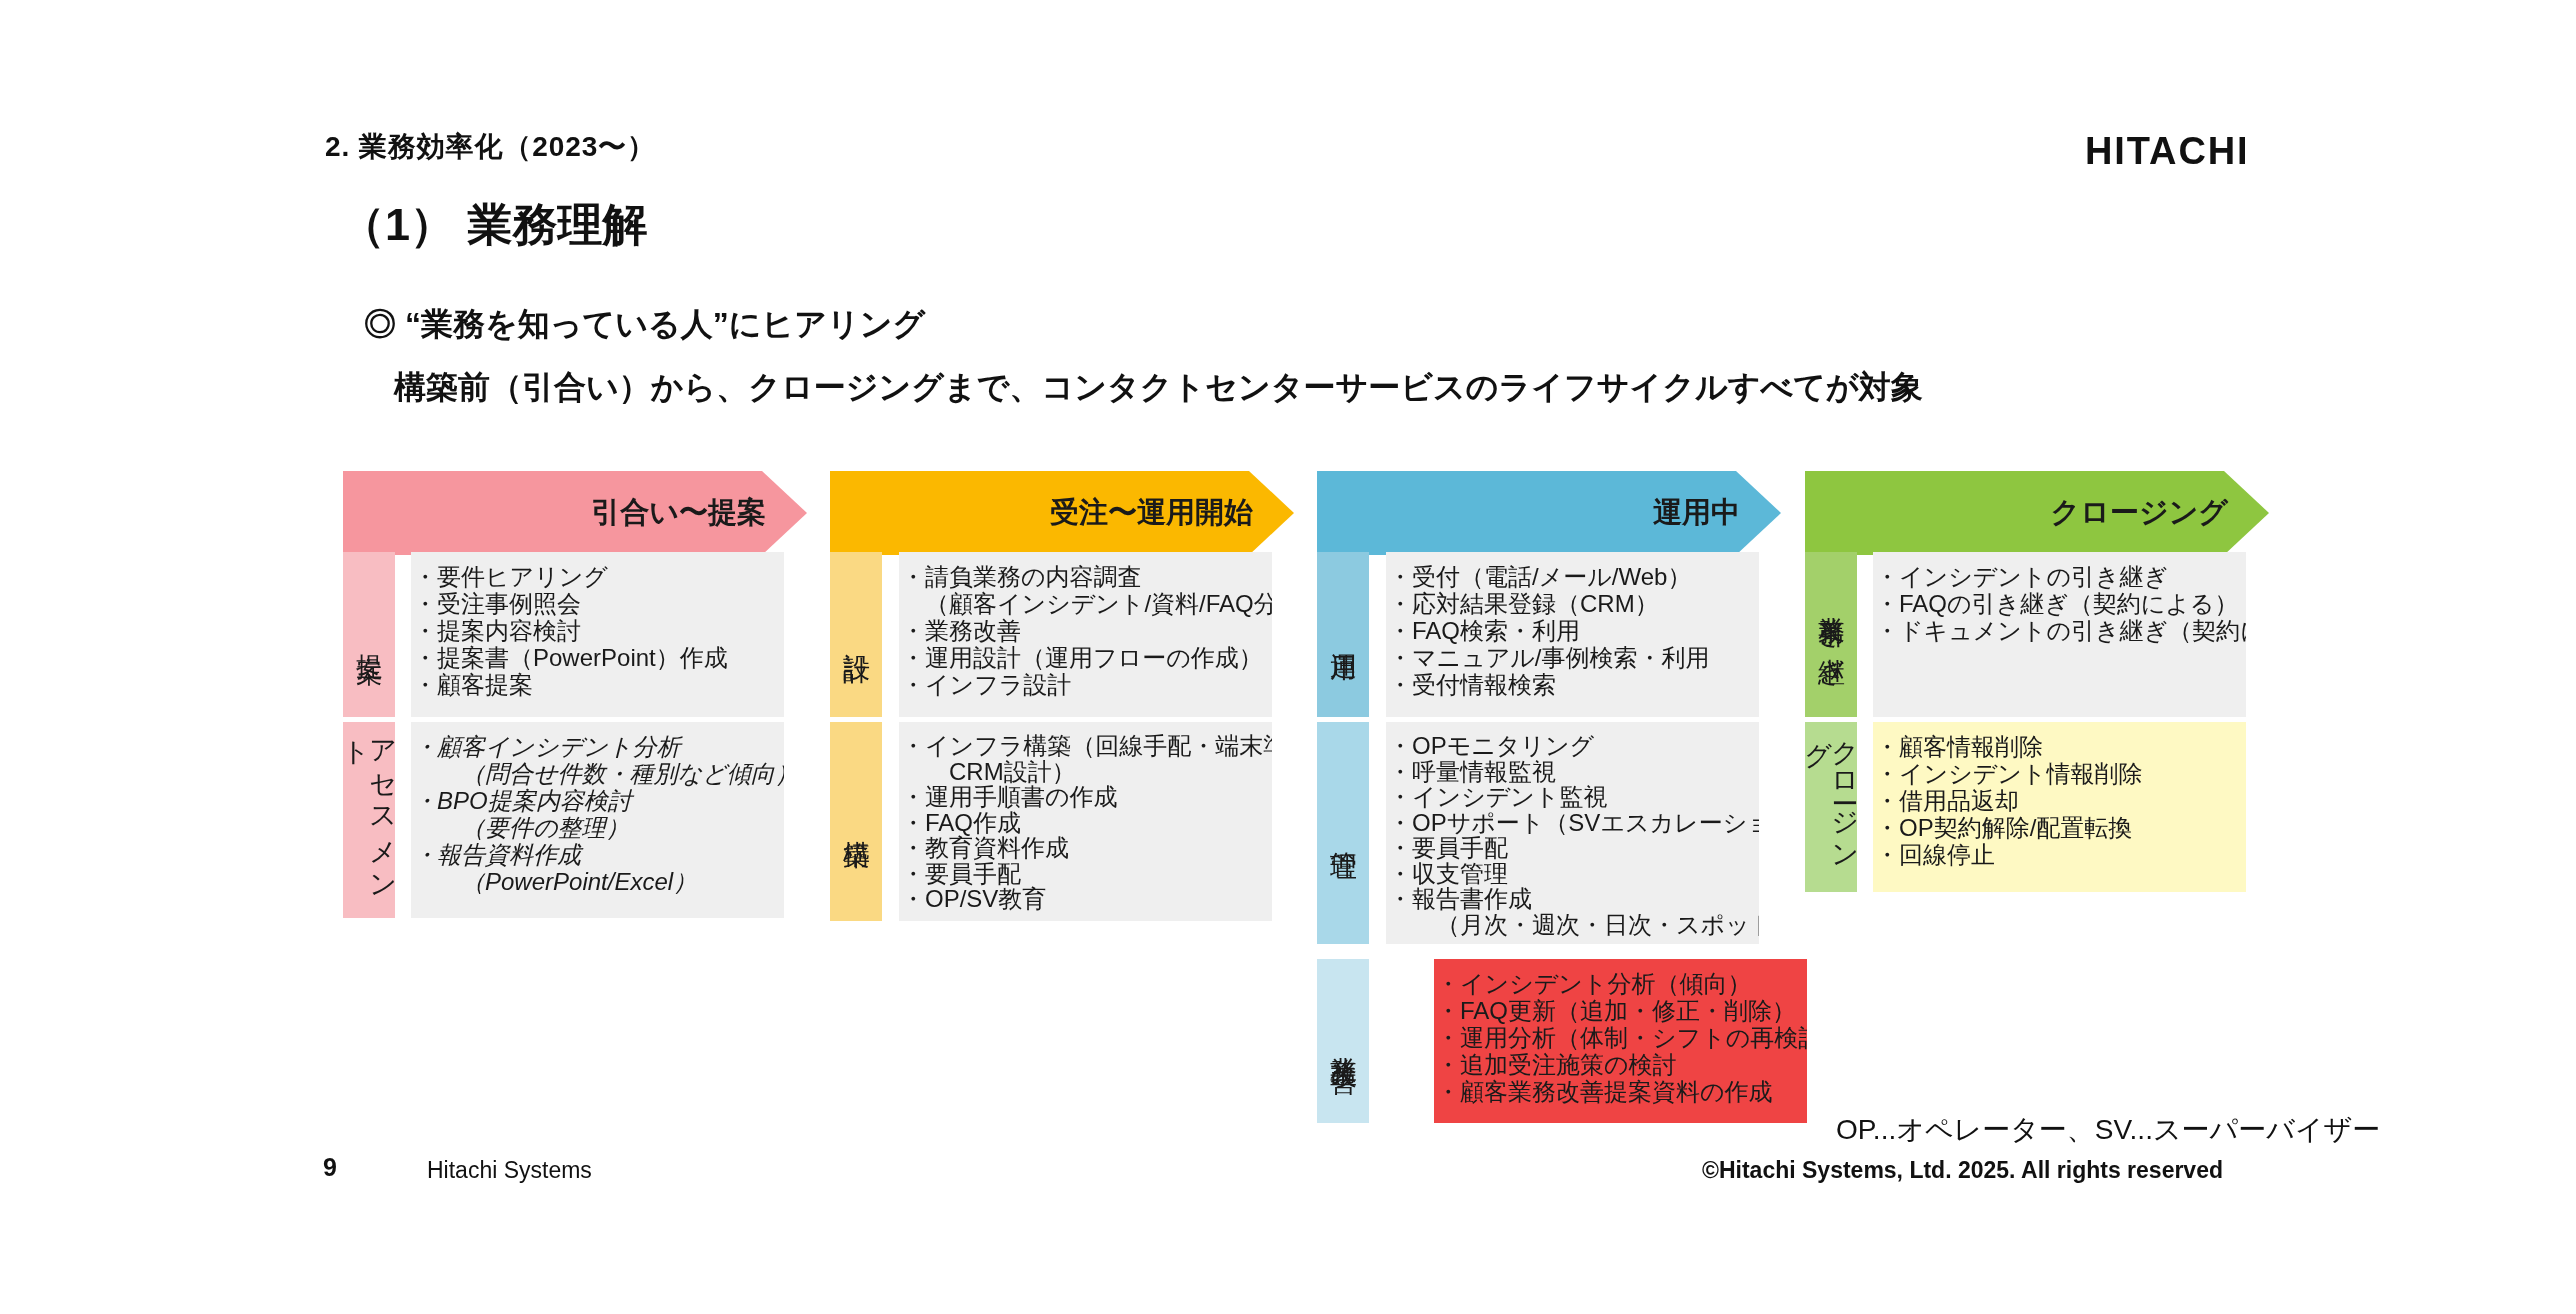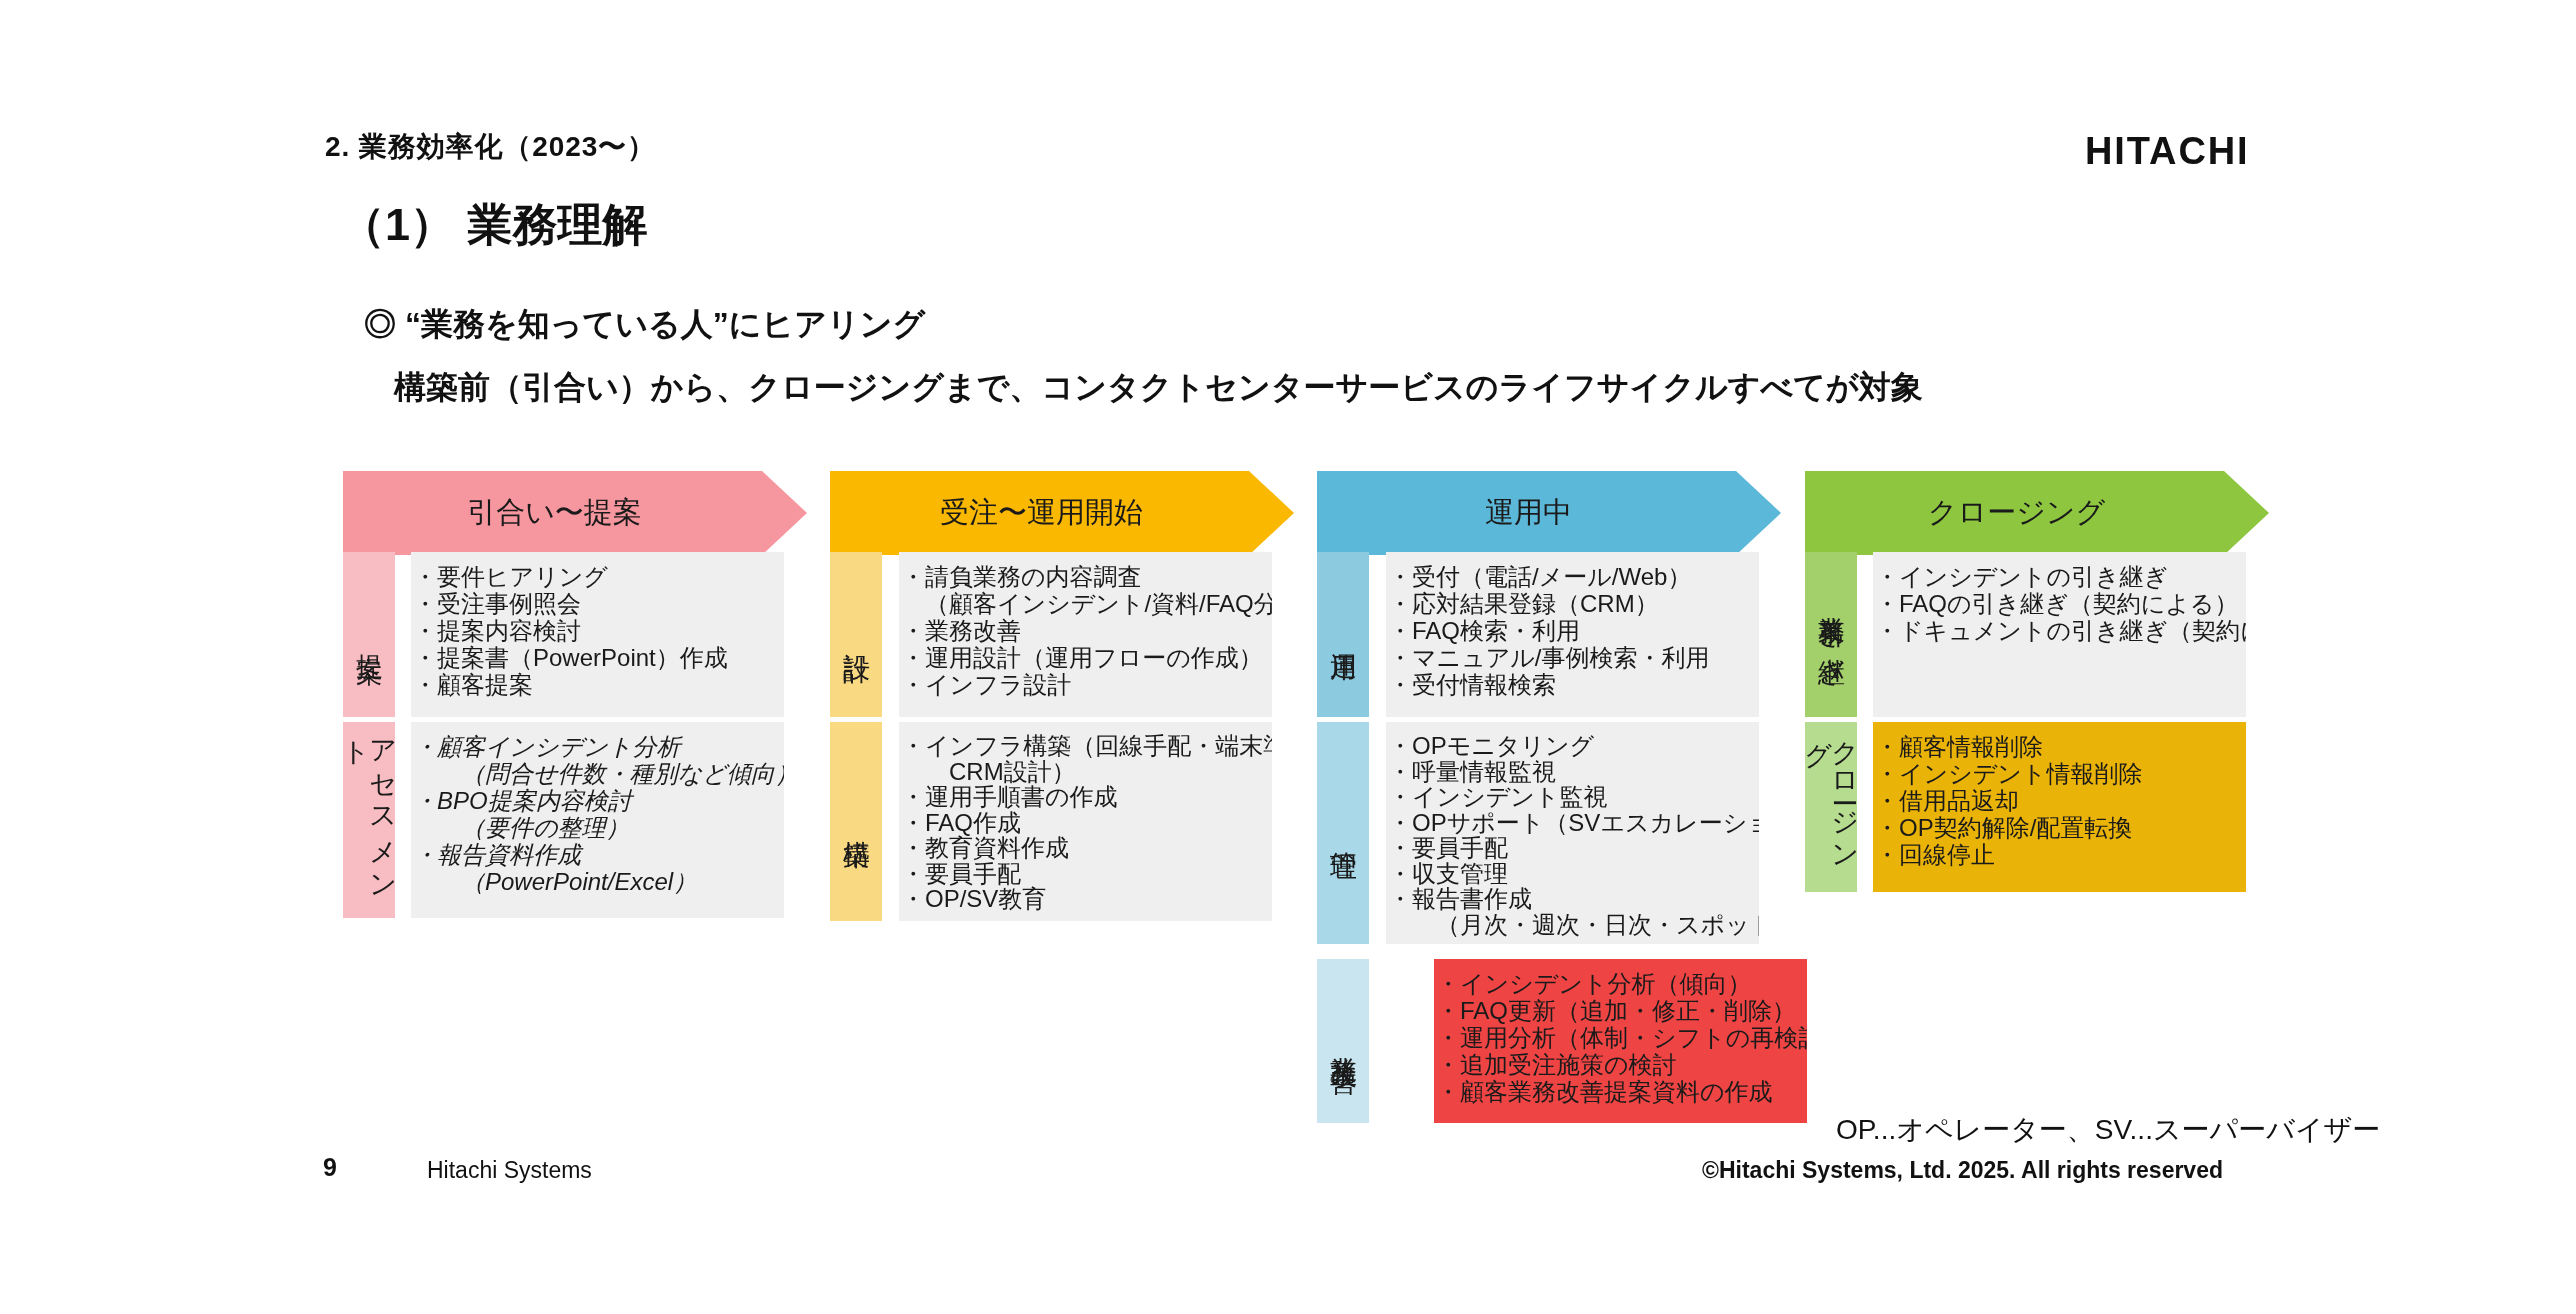--- a/index.html
+++ b/index.html
@@ -8,22 +8,22 @@
   .canvas { position: relative; width: 2576px; height: 1314px; background: #ffffff; overflow: hidden; }
 
   .breadcrumb { position: absolute; left: 325px; top: 128px; font-size: 28px; font-weight: bold; letter-spacing: 0.9px; }
   .logo { position: absolute; left: 2085px; top: 130px; font-size: 38px; font-weight: 900; letter-spacing: 1.9px; }
   .title { position: absolute; left: 340px; top: 195px; font-size: 45px; font-weight: bold; }
   .lead1 { position: absolute; left: 364px; top: 303px; font-size: 32px; font-weight: bold; }
   .lead2 { position: absolute; left: 394px; top: 366px; font-size: 32px; font-weight: bold; }
 
   .arrow {
     position: absolute; top: 471px; width: 464px; height: 84px;
-    display: flex; align-items: center; justify-content: center;
-    padding-right: 41px; font-size: 29px; font-weight: 400; color: #1a1a1a;
+    display: flex; align-items: center; justify-content: flex-end;
+    padding-right: 41px; font-size: 29px; font-weight: 700; color: #1a1a1a;
     clip-path: polygon(0 0, calc(100% - 45px) 0, 100% 50%, calc(100% - 45px) 100%, 0 100%);
   }
 
   .vlabel {
     position: absolute; width: 52px;
     display: flex; align-items: center; justify-content: center;
   }
   .vlabel span {
     writing-mode: vertical-rl; text-orientation: mixed;
     font-size: 27px; line-height: 1; letter-spacing: 2.8px; color: #1a1a1a;
@@ -167,21 +167,21 @@
     <div class="content" style="left: 1873px; top: 552px; height: 165px; background-color: rgb(239, 239, 239);">
         <div>・インシデントの引き継ぎ</div>
         <div>・FAQの引き継ぎ（契約による）</div>
         <div>・ドキュメントの引き継ぎ（契約による）</div>
       </div>
   </div>
   <div>
     <div class="vlabel" style="left: 1805px; top: 722px; height: 170px; background-color: rgb(182, 220, 144);">
       <span>クロージング</span>
     </div>
-    <div class="content" style="left: 1873px; top: 722px; height: 170px; background-color: #eab308;">
+    <div class="content" style="left: 1873px; top: 722px; height: 170px; background-color: #fef9c3;">
         <div>・顧客情報削除</div>
         <div>・インシデント情報削除</div>
         <div>・借用品返却</div>
         <div>・OP契約解除/配置転換</div>
         <div>・回線停止</div>
       </div>
   </div>
 
   <div class="note">OP...オペレーター、SV...スーパーバイザー</div>
 

